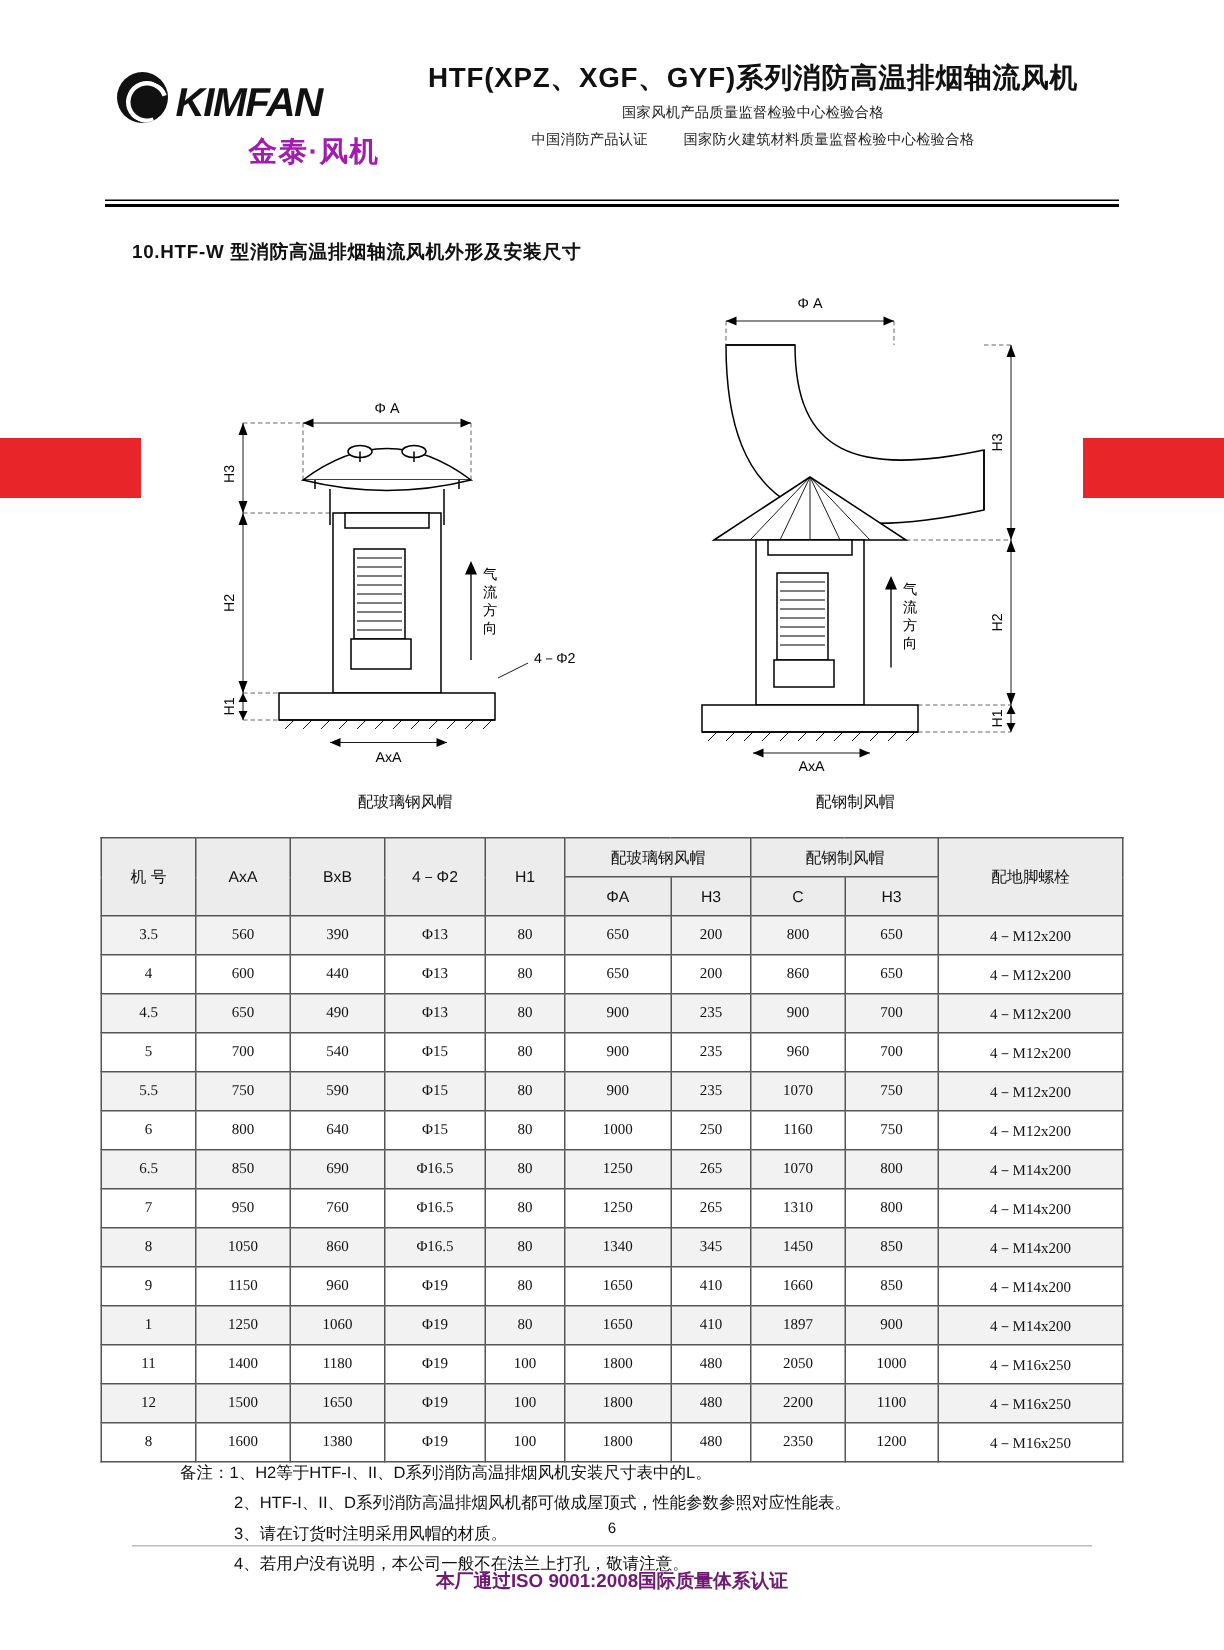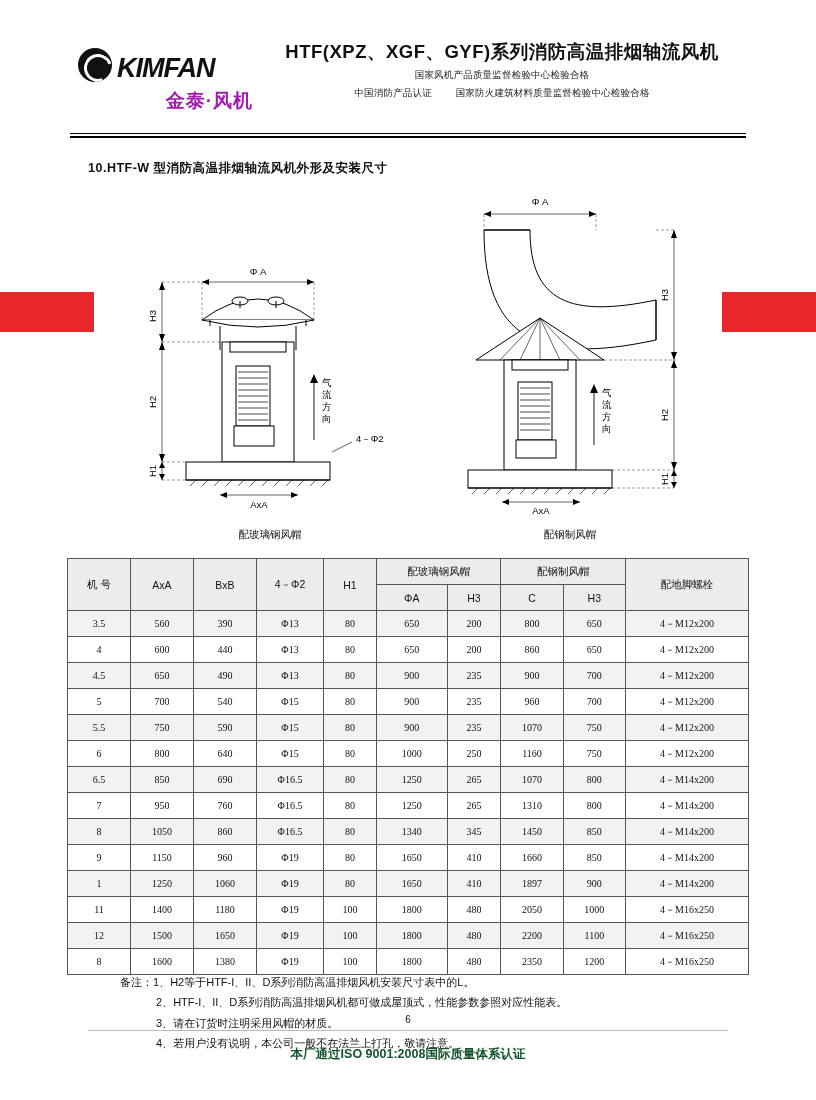--- a/index.html
+++ b/index.html
@@ -220,21 +220,21 @@
     color: #111;
   }
   .footer-text {
     position: absolute;
     top: 1046px;
     left: 0;
     width: 816px;
     text-align: center;
     font-size: 12.5px;
     font-weight: bold;
-    color: #14532d;
+    color: #701a75;
   }
 </style>
 </head>
 <body>
 
 <div class="page">
 
   <div class="redbar left"></div>
   <div class="redbar right"></div>
 

